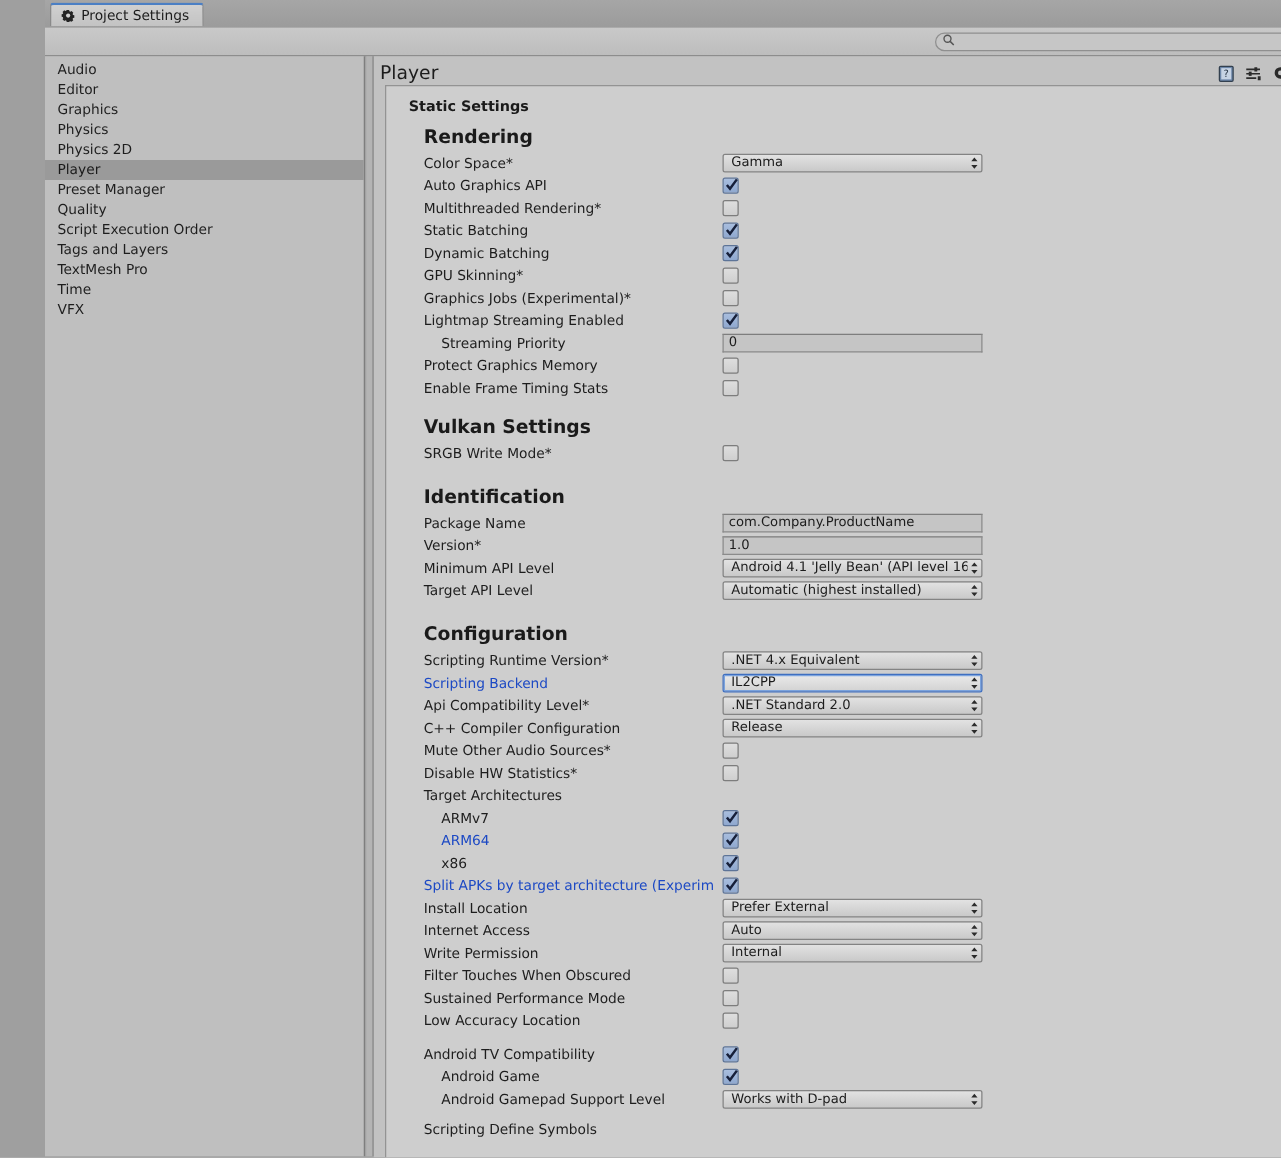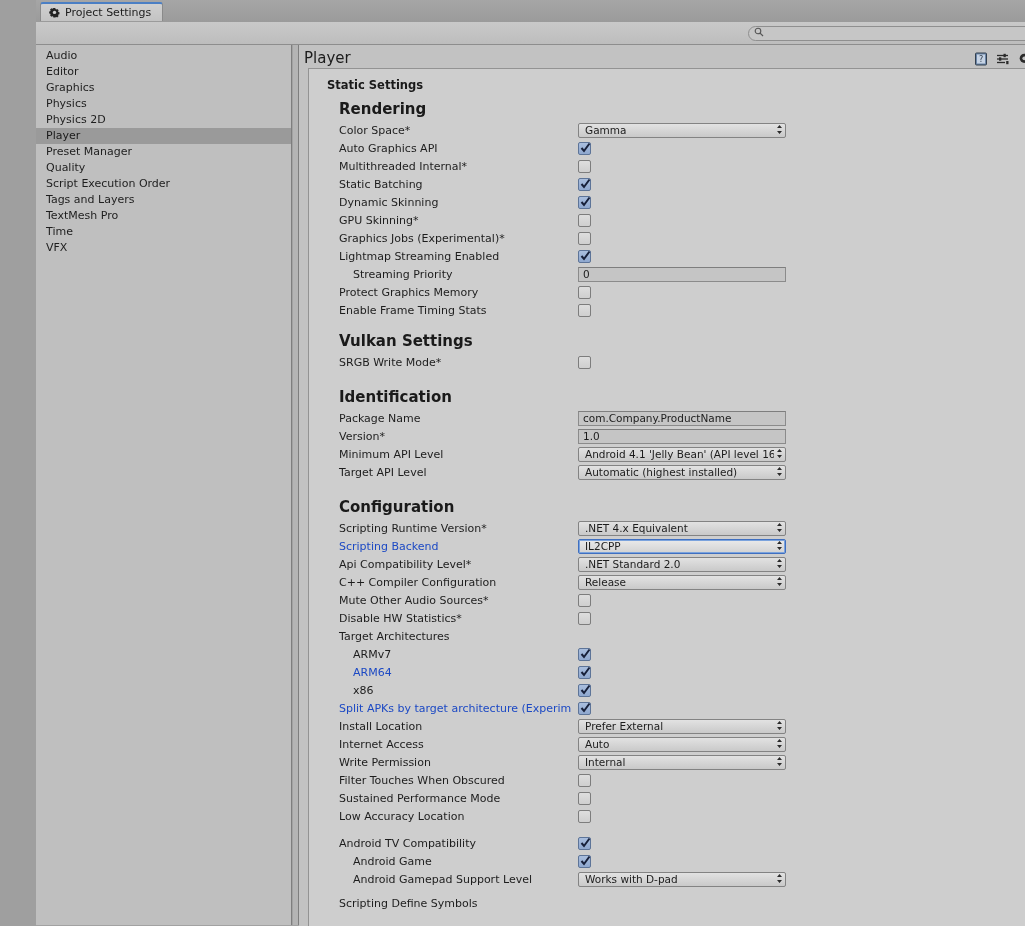--- a/index.html
+++ b/index.html
@@ -246,21 +246,21 @@
   
   .dropdown {
     position: absolute;
     left: 269px;
     width: 208px; height: 15px;
     box-sizing: border-box;
     background: linear-gradient(to bottom, #e2e2e2 0%, #c9c9c9 100%);
     border: 1px solid #838383;
     border-radius: 2px;
     display: flex;
-    align-items: flex-start;
+    align-items: center;
     cursor: default;
     overflow: hidden;
   }
   .dropdown.focused {
     border: 1px solid #3f6fc0;
     box-shadow: 0 0 0 1px #7ba3dd inset;
     background: linear-gradient(to bottom, #eaeaea 0%, #d2d2d2 100%);
   }
   .dd-text {
     font-size: 10.5px;
@@ -473,37 +473,37 @@
           <span class="cbox on">
             <span class="tick">
               <svg width="11" height="12" viewBox="0 0 11 12">
                   <path d="M1.5 6 L4 9 L9.5 1.5" stroke="#17203a" stroke-width="2" fill="none"></path>
                 </svg>
             </span>
           </span>
         </div>
 
         <div class="row">
-          <span class="row-label">Multithreaded Internal*</span>
+          <span class="row-label">Multithreaded Rendering*</span>
           <span class="cbox"></span>
         </div>
 
         <div class="row">
           <span class="row-label">Static Batching</span>
           <span class="cbox on">
             <span class="tick">
               <svg width="11" height="12" viewBox="0 0 11 12">
                   <path d="M1.5 6 L4 9 L9.5 1.5" stroke="#17203a" stroke-width="2" fill="none"></path>
                 </svg>
             </span>
           </span>
         </div>
 
         <div class="row">
-          <span class="row-label">Dynamic Skinning</span>
+          <span class="row-label">Dynamic Batching</span>
           <span class="cbox on">
             <span class="tick">
               <svg width="11" height="12" viewBox="0 0 11 12">
                   <path d="M1.5 6 L4 9 L9.5 1.5" stroke="#17203a" stroke-width="2" fill="none"></path>
                 </svg>
             </span>
           </span>
         </div>
 
         <div class="row">

